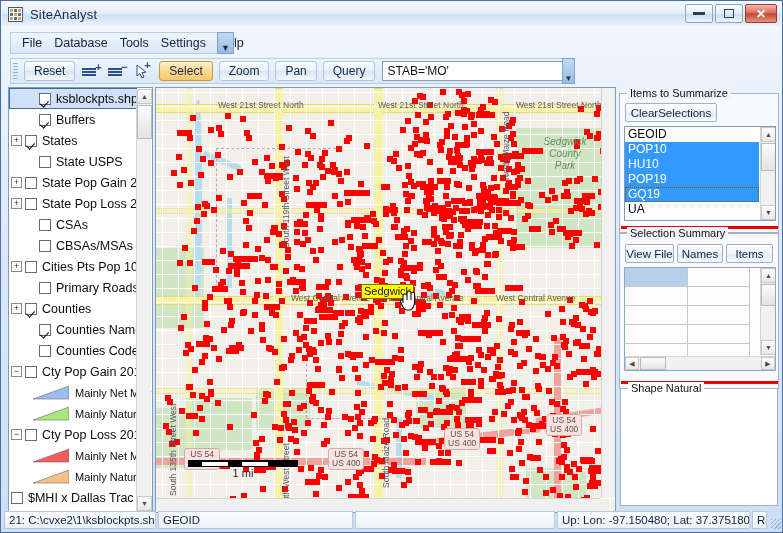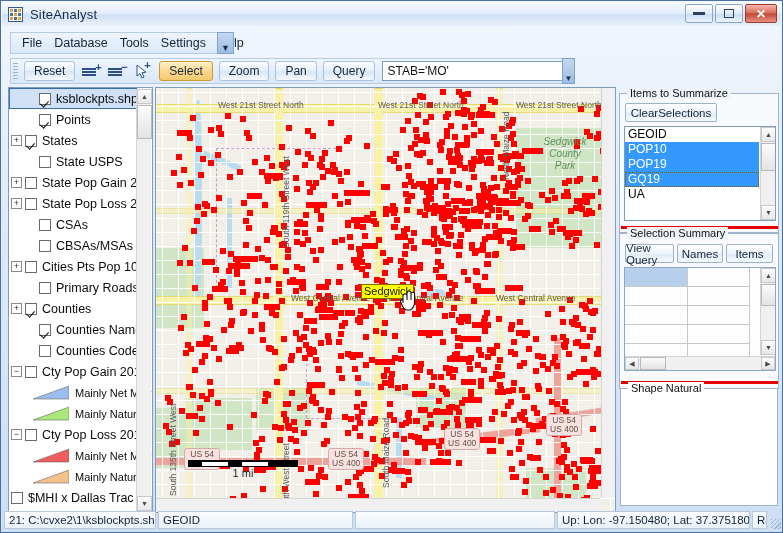--- a/index.html
+++ b/index.html
@@ -296,21 +296,21 @@
   <div class="tree">
     <div id="tree-rows" style="position:absolute;left:0;top:0;width:128px;">
         <div class="tnode sel" style="padding-left: 16px;">
           <div class="expander blank"></div>
           <div class="cbox on"></div>
           <span class="tlabel">ksblockpts.shp</span>
         </div>
         <div class="tnode" style="padding-left: 16px;">
           <div class="expander blank"></div>
           <div class="cbox on"></div>
-          <span class="tlabel">Points</span>
+          <span class="tlabel">Buffers</span>
         </div>
         <div class="tnode">
           <div class="expander">+</div>
           <div class="cbox on"></div>
           <span class="tlabel">States</span>
         </div>
         <div class="tnode" style="padding-left: 16px;">
           <div class="expander blank"></div>
           <div class="cbox"></div>
           <span class="tlabel">State USPS</span>
@@ -1702,41 +1702,42 @@
     <div class="grpbox" style="left:0;top:6px;width:160px;height:140px;">
       <div class="grptitle">Items to Summarize</div>
     </div>
     <div class="btnsm" style="position:absolute;left:6px;top:16px;width:92px;height:19px;">
       <span>ClearSelections</span>
     </div>
     <div class="listbox" style="left:5px;top:39px;width:152px;height:95px;">
       <div id="fieldrows" style="position:absolute;left:0;top:0;right:16px;">
           <div class="lirow">GEOID</div>
           <div class="lirow on">POP10</div>
+          <div class="lirow on">HU10</div>
           <div class="lirow on">POP19</div>
           <div class="lirow on focus">GQ19</div>
           <div class="lirow">UA</div>
         </div>
       <div style="position:absolute;right:0;top:0;bottom:0;width:15px;background:#f0f0f0;border-left:1px solid #d4d4d4;box-sizing:border-box;">
         <div class="sb-arrow">
             <span>▲</span>
           </div>
         <div class="sb-thumb" style="top:16px;height:28px;"></div>
         <div class="sb-arrow sb-bot">
             <span>▼</span>
           </div>
       </div>
     </div>
     <div class="redbar" style="left:2px;top:139px;width:157px;"></div>
 
     <div class="grpbox" style="left:0;top:146px;width:160px;height:156px;">
       <div class="grptitle">Selection Summary</div>
     </div>
     <div class="btnsm" style="position:absolute;left:6px;top:157px;width:49px;height:19px;">
-      <span>View Query</span>
+      <span>View File</span>
     </div>
     <div class="btnsm" style="position:absolute;left:58px;top:157px;width:46px;height:19px;">
       <span>Names</span>
     </div>
     <div class="btnsm" style="position:absolute;left:107px;top:157px;width:47px;height:19px;">
       <span>Items</span>
     </div>
     <div class="grid" style="left:5px;top:180px;width:152px;height:104px;">
       <div class="gcell sel" style="left:0;top:0;width:63px;height:19px;"></div>
       <div class="gcell" style="left:63px;top:0;width:62px;height:19px;"></div>

